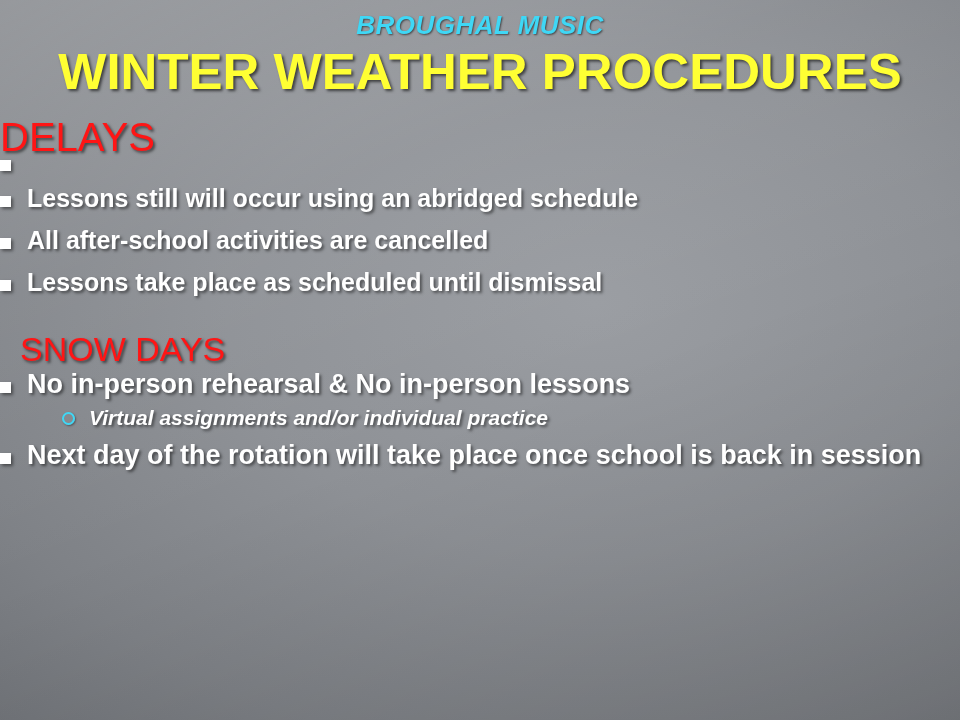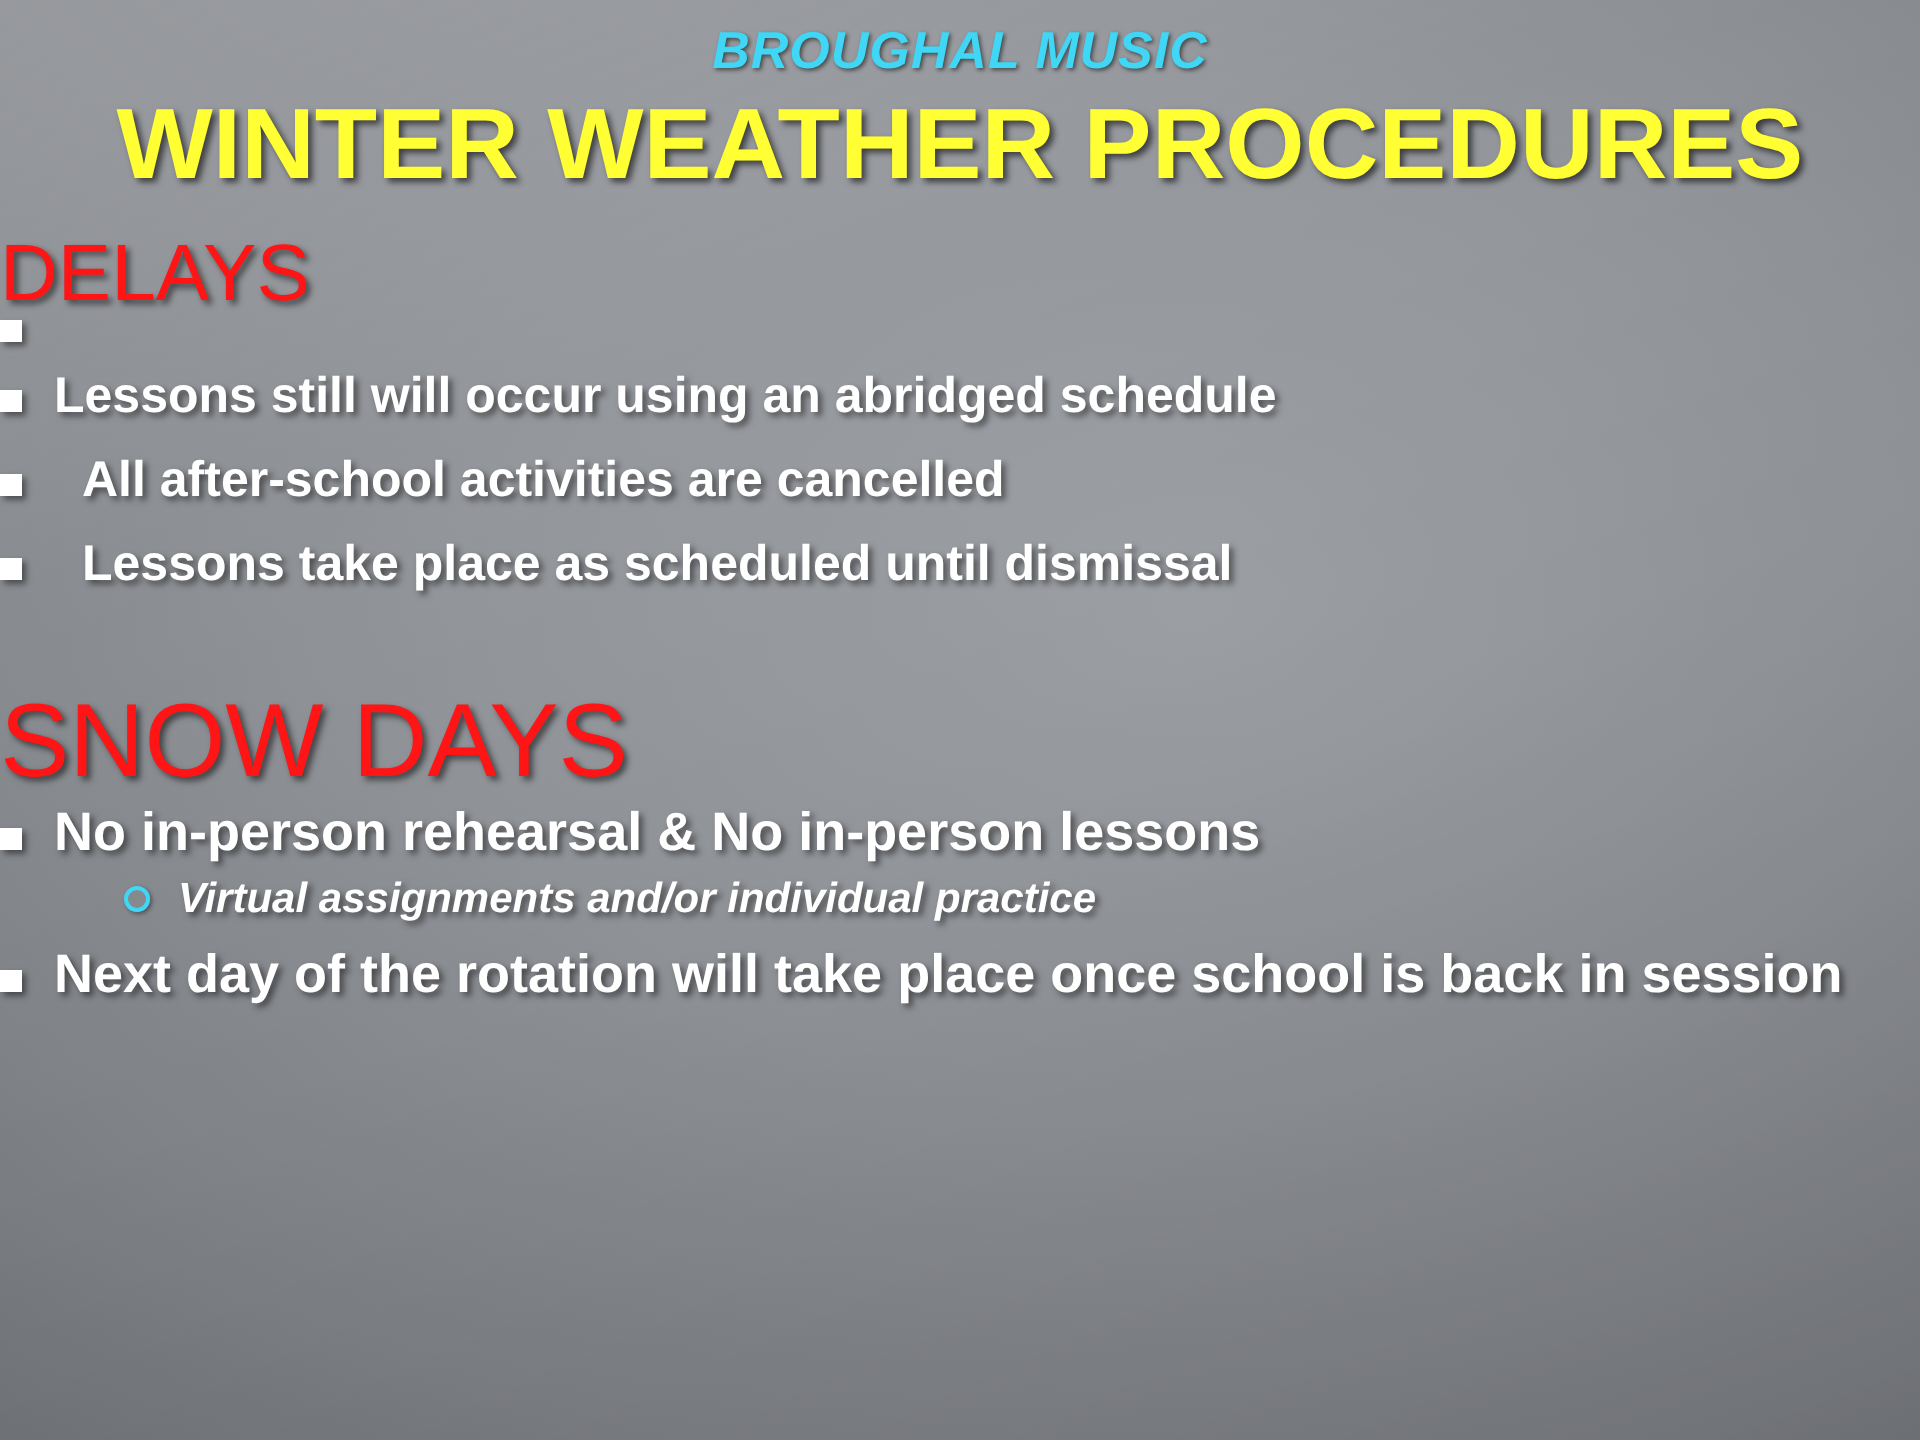--- a/index.html
+++ b/index.html
@@ -54,21 +54,21 @@
     transform: scaleX(1.02);
   }
 
   .section-head {
     color: #ff1515;
     font-weight: normal;
     text-shadow: 2px 2px 3px rgba(0,0,0,0.55);
   }
   .section-head.h1 { font-size: 40px; margin-top: 14px; }
   .section-head.h2 { font-size: 40px; margin-top: 34px; }
-  .section-head.h3 { font-size: 52px; margin-top: 44px; }
+  .section-head.h3 { font-size: 34px; margin-top: 33px; padding-left: 20px; }
 
   ul.bullets {
     list-style: none;
     margin: 0;
     padding: 0;
   }
   ul.bullets li {
     display: flex;
     align-items: baseline;
     color: #ffffff;
@@ -93,21 +93,21 @@
     background: transparent;
     flex: 0 0 auto;
     margin-right: 14px;
     box-shadow: 1px 1px 2px rgba(0,0,0,0.4);
   }
 
   .group-delays { margin: 16px 0 0 148px; }
   .group-delays li { font-size: 25px; margin-bottom: 13px; }
 
   .group-early { margin: 22px 0 0 148px; }
-  .group-early li { font-size: 25px; margin-bottom: 13px; gap: 14px; }
+  .group-early li { font-size: 25px; margin-bottom: 13px; }
 
   .group-snow { margin: 18px 0 0 56px; }
   .group-snow > li { font-size: 27px; margin-bottom: 6px; }
   .sub {
     list-style: none;
     margin: 6px 0 10px 62px;
     padding: 0;
   }
   .sub li {
     display: flex;

